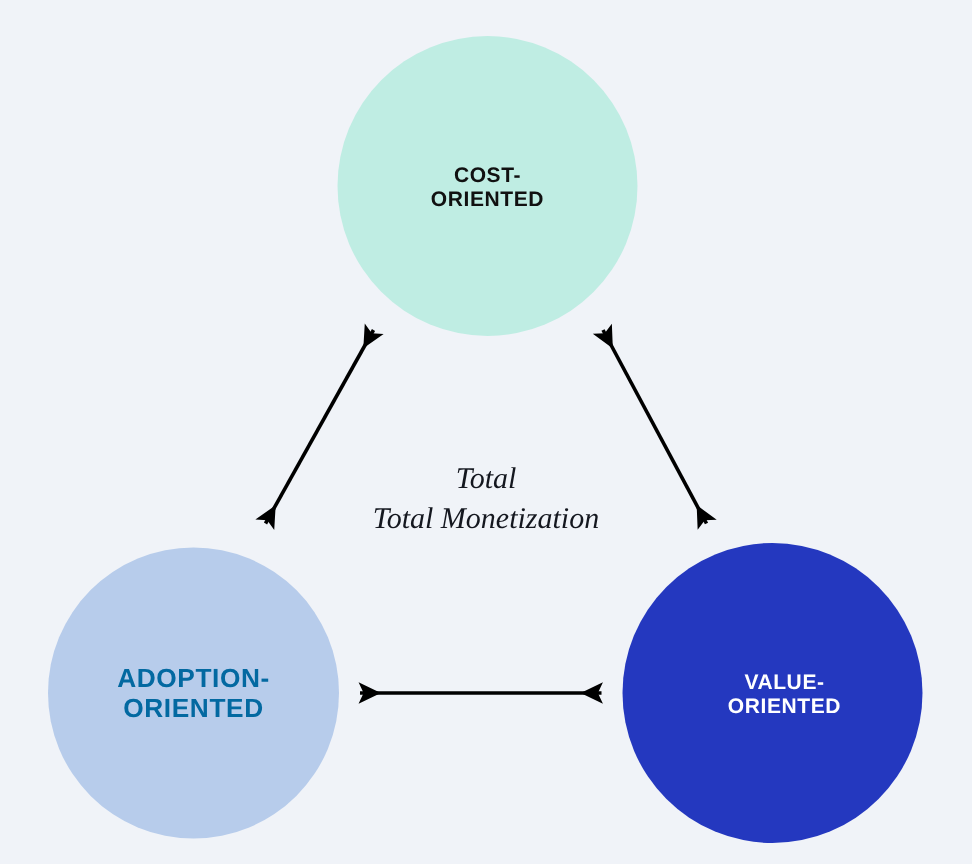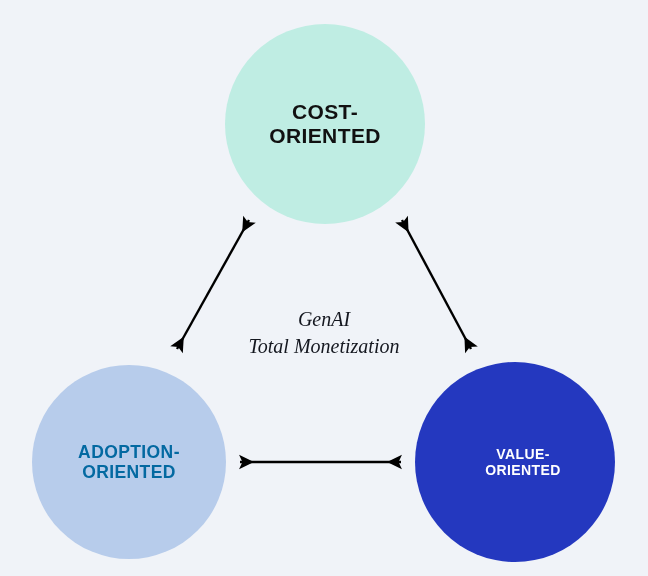--- a/index.html
+++ b/index.html
@@ -43,21 +43,21 @@
   }
   #node-cost {
     left: 225px;
     top: 24px;
     width: 200px;
     height: 200px;
     background: #bfede3;
   }
   #node-cost .node-label {
     color: #111111;
-    font-size: 21px;
+    font-size: 14px;
     max-width: 170px;
     text-align: center;
   }
   #node-adoption {
     left: 32px;
     top: 365px;
     width: 194px;
     height: 194px;
     background: #b7cceb;
   }
@@ -130,17 +130,17 @@
     <span class="node-label">ADOPTION-
 ORIENTED</span>
   </div>
 
   <div id="node-value" class="node-circle">
     <span class="node-label">VALUE-
 ORIENTED</span>
   </div>
 
   <div id="center-caption">
-    <span class="caption-line-primary">GenAI</span>
+    <span class="caption-line-primary">Total</span>
     <span class="caption-line-secondary">Total Monetization</span>
   </div>
 
 </div>
 
 </body></html>

